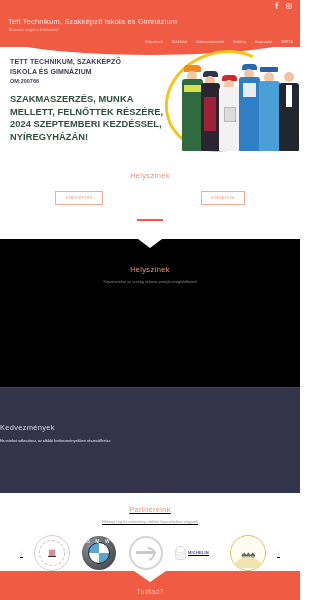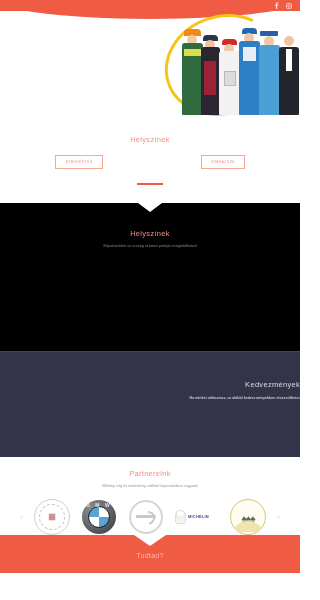--- a/index.html
+++ b/index.html
@@ -104,32 +104,33 @@
     width:0; height:0;
     border-left:12px solid transparent; border-right:12px solid transparent;
     border-top:9px solid #ffffff;
   }
   .sec-sub {
     color:#8e8e97; font-size:3.6px; margin-top:6px; letter-spacing:.1px;
   }
 
   
   .sec-dark {
-    background:#33344a; height:105px; text-align:right; padding-top:28px;
+    background:#33344a; height:105px; text-align:left; padding-top:35px;
     position:relative;
   }
   .sec-title-light {
     color:#d8d8e0; font-size:7.5px; font-weight:400; letter-spacing:.3px;
   }
   .sec-sub-light { color:#c9c9d4; font-size:3.6px; margin-top:7px; font-weight:700; }
 
   
   .sec-partner {
     background:#ffffff; text-align:center; padding:12px 0 0 0; height:78px;
     position:relative;
+    text-decoration:underline;
   }
   .logo-row {
     margin-top:11px; display:flex; align-items:center; justify-content:center;
     gap:11px;
   }
   .arrow-nav { color:#d8d8d8; font-size:9px; cursor:pointer; user-select:none; }
   .logo { width:36px; height:36px; position:relative; }
   .seal {
     width:36px; height:36px; border-radius:50%;
     border:1px solid #cfcfcf; background:#fff;
@@ -225,24 +226,47 @@
         </svg>
     </span>
     <span class="social">
       <svg width="6" height="6" viewBox="0 0 6 6">
           <rect x=".4" y=".4" width="5.2" height="5.2" rx="1.5" fill="none" stroke="#fcd9d0" stroke-width=".8"></rect>
           <circle cx="3" cy="3" r="1.3" fill="none" stroke="#fcd9d0" stroke-width=".8"></circle>
         </svg>
     </span>
   </div>
 
+  <div class="header">
+    <div class="brand-title">Tett Technikum, Szakképző Iskola és Gimnázium</div>
+    <div class="brand-sub">"A tanulás megéri a befektetést"</div>
+    <div class="nav">
+      <span class="nav-item">Képzések</span>
+      <span class="nav-item">Diákhitel</span>
+      <span class="nav-item">Dokumentumok</span>
+      <span class="nav-item">Galéria</span>
+      <span class="nav-item">Kapcsolat</span>
+      <span class="nav-item">MIFTA</span>
+    </div>
+  </div>
 
   <div class="hero">
     <div class="hero-curve"></div>
 
+    <div class="hero-text">
+      <div class="hero-small">TETT TECHNIKUM, SZAKKÉPZŐ</div>
+      <div class="hero-small">ISKOLA ÉS GIMNÁZIUM</div>
+      <div class="hero-om">OM:200766</div>
+      <div class="hero-big">
+        <div>SZAKMASZERZÉS, MUNKA</div>
+        <div>MELLETT, FELNŐTTEK RÉSZÉRE,</div>
+        <div>2024 SZEPTEMBERI KEZDÉSSEL,</div>
+        <div>NYÍREGYHÁZÁN!</div>
+      </div>
+    </div>
 
     <div class="hero-art">
       <div class="ring"></div>
       <div class="people">
 
         <div class="person" style="left:2px;width:21px;height:88px;">
           <div class="hat" style="left:2px;top:2px;width:17px;height:7px;background:#f08a1d;"></div>
           <div class="p-head" style="left:5px;top:8px;width:10px;height:10px;background:#f2c9a6;"></div>
           <div class="p-body" style="left:0;width:21px;height:72px;background:linear-gradient(#2f6b3f 0 58%, #2f6b3f 58% 100%);"></div>
           <div style="position:absolute;left:2px;top:22px;width:17px;height:7px;background:#d9e04a;"></div>

